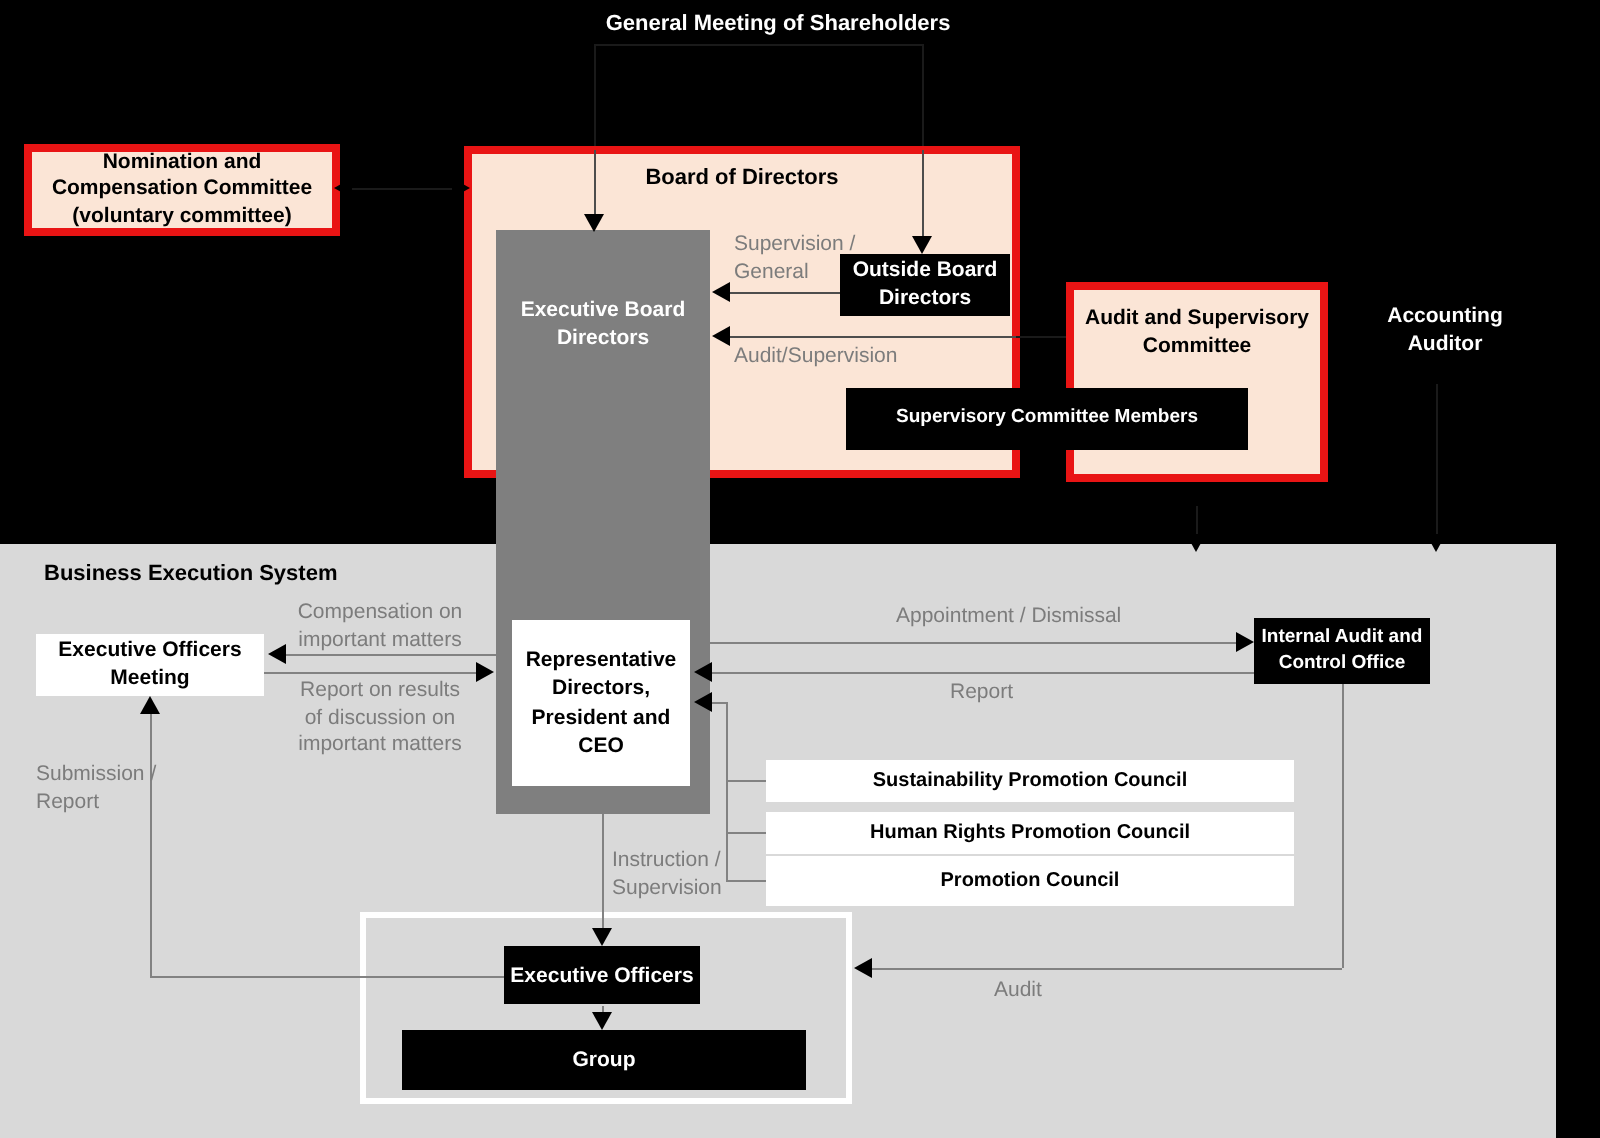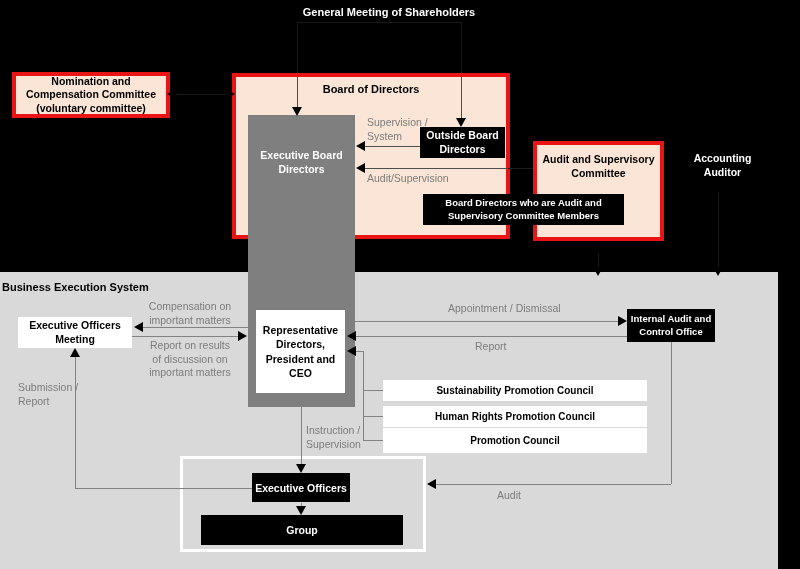--- a/index.html
+++ b/index.html
@@ -34,21 +34,21 @@
   .fs11{font-size:11px;}
   .fs95{font-size:9.5px;}
   .lh13{line-height:1.3;}
 </style>
 </head>
 <body>
 
 <div class="abs c b white fs11" style="left:0;top:6px;width:778px;z-index:4;">General Meeting of Shareholders</div>
 
 <div class="abs" id="exec-area" style="left:0;top:272px;"></div>
-<div class="abs b fs11" style="left:2px;top:281px;color:#000;z-index:4;">Business Execution System</div>
+<div class="abs b fs11" style="left:22px;top:281px;color:#000;z-index:4;">Business Execution System</div>
 
 <div class="abs redbox flexc c b fs105 lh13" style="left:12px;top:72px;width:158px;height:46px;">
   <div>Nomination and</div>
   <div>Compensation Committee</div>
   <div>(voluntary committee)</div>
 </div>
 
 <div class="abs redbox" style="left:232px;top:73px;width:278px;height:166px;"></div>
 <div class="abs c b fs11" style="left:232px;top:83px;width:278px;color:#000;z-index:4;">Board of Directors</div>
 
@@ -72,21 +72,20 @@
 </div>
 
 <div class="abs redbox" style="left:533px;top:141px;width:131px;height:100px;">
   <div class="c b fs105 lh13" style="margin-top:8px;color:#000;">
     <div>Audit and Supervisory</div>
     <div>Committee</div>
   </div>
 </div>
 
 <div class="abs blackbox flexc c b fs95" style="left:423px;top:194px;width:201px;height:31px;line-height:1.3;">
-  <div>Board Directors who are Audit and</div>
   <div>Supervisory Committee Members</div>
 </div>
 
 <div class="abs c b white fs105 lh13" style="left:680px;top:152px;width:85px;z-index:4;">
   <div>Accounting</div>
   <div>Auditor</div>
 </div>
 
 <div class="abs whitebox flexc c b fs105 lh13" style="left:18px;top:317px;width:114px;height:31px;">
   <div>Executive Officers</div>
@@ -175,21 +174,21 @@
 <div class="ln" style="left:75px;top:357px;width:1px;height:131px;"></div>
 <div class="ln" style="left:75px;top:488px;width:177px;height:1px;"></div>
 <div class="ah u" style="left:70px;top:348px;"></div>
 
 <div class="ln" style="left:671px;top:342px;width:1px;height:142px;"></div>
 <div class="ln" style="left:433px;top:484px;width:238px;height:1px;"></div>
 <div class="ah l" style="left:427px;top:479px;"></div>
 
 <div class="elbl" style="left:367px;top:116px;">
   <div>Supervision /</div>
-  <div>System</div>
+  <div>General</div>
 </div>
 <div class="elbl" style="left:367px;top:172px;">Audit/Supervision</div>
 <div class="elbl c" style="left:138px;top:300px;width:104px;">
   <div>Compensation on</div>
   <div>important matters</div>
 </div>
 <div class="elbl c" style="left:138px;top:339px;width:104px;">
   <div>Report on results</div>
   <div>of discussion on</div>
   <div>important matters</div>

